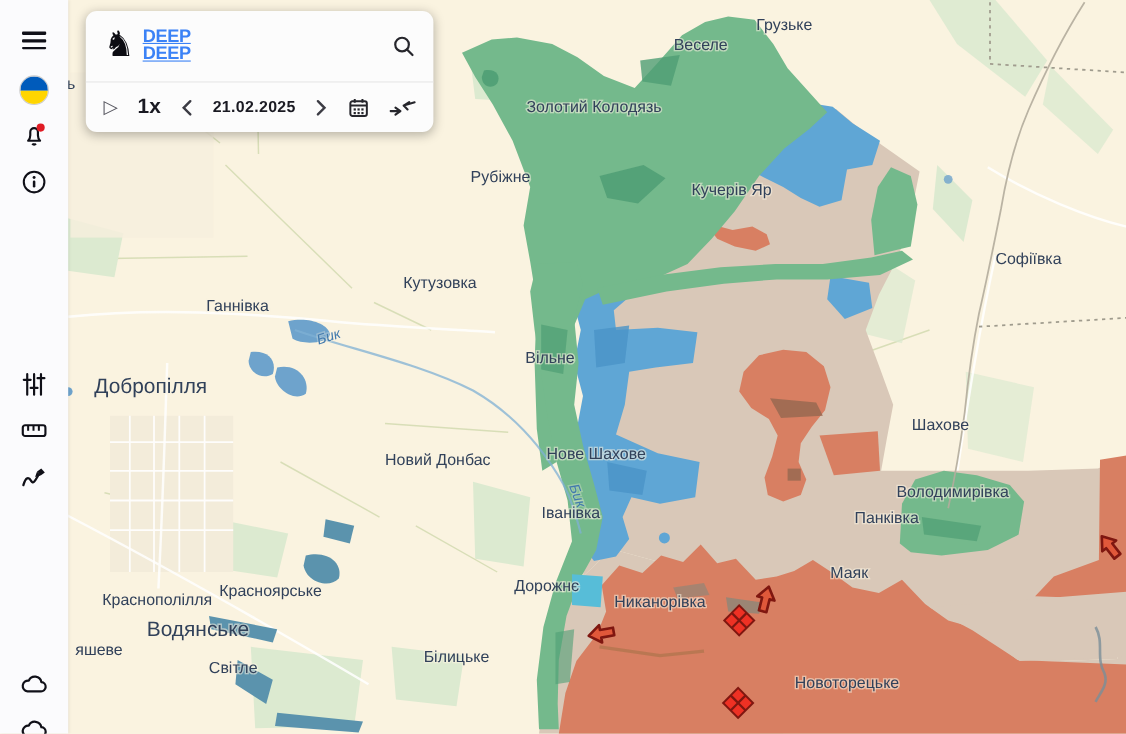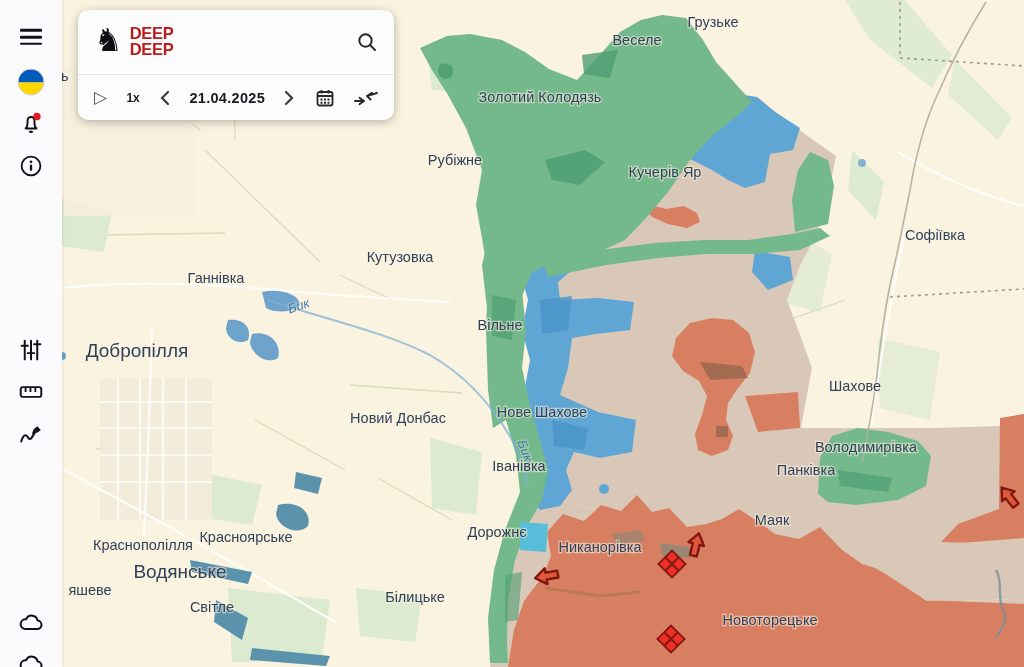--- a/index.html
+++ b/index.html
@@ -14,25 +14,25 @@
   .burger div{width:22px;height:2.6px;background:#101018;margin:4.2px 0;border-radius:1px;}
   .flag{width:25px;height:25px;border-radius:50%;overflow:hidden;border:.5px solid #ccc;}
   .flag .t{height:50%;background:var(--flag-blue);}
   .flag .b{height:50%;background:var(--flag-yellow);}
 
   
   #panel{position:absolute;left:78px;top:10px;width:316px;height:110px;background:#fcfcfc;border-radius:10px;
          box-shadow:0 2px 10px rgba(0,0,0,.28);z-index:15;}
   #panel .row1{height:64px;display:flex;align-items:center;padding:0 16px;border-bottom:1px solid #e6e6e6;}
   .knight{font-size:32px;line-height:1;color:#0c0c12;margin-right:7px;margin-top:-4px;}
-  .brand{font-weight:bold;color:#b91c1c;font-size:16.5px;line-height:.95;letter-spacing:-.3px;}
+  .brand{font-weight:bold;color:#3b82f6;font-size:16.5px;line-height:.95;letter-spacing:-.3px;text-decoration:underline;}
   #panel .row2{height:45px;display:flex;align-items:center;justify-content:space-between;padding:0 16px;}
   .ctl{display:flex;align-items:center;justify-content:center;cursor:pointer;color:#3c3c44;}
   .play{font-size:17px;color:#55555e;}
-  .speed{font-weight:bold;font-size:12px;color:#1a1a22;}
+  .speed{font-weight:bold;font-size:19px;color:#1a1a22;}
   .date{font-weight:bold;font-size:14.5px;color:#1a1a22;letter-spacing:.3px;}
   .search{margin-left:auto;}
 
   svg text{font-family:"Liberation Sans",sans-serif;}
   .lbl{fill:#31415a;paint-order:stroke;stroke:#faf3e0;stroke-width:2.5px;stroke-opacity:.55;font-size:14.5px;}
   .lbl.town{font-size:19px;}
   .lbl.river{fill:#4079ad;font-style:italic;stroke-opacity:.3;font-size:13px;}
 </style>
 </head>
 <body>
@@ -310,21 +310,21 @@
     </span>
   </div>
   <div class="row2">
     <span class="ctl play">▷</span>
     <span class="speed">1x</span>
     <span class="ctl">
       <svg width="11" height="16" viewBox="0 0 11 16">
             <path d="M9,2 L3,8 L9,14" stroke="#3c3c44" stroke-width="2.2" fill="none" stroke-linecap="round"></path>
           </svg>
     </span>
-    <span class="date">21.04.2025</span>
+    <span class="date">21.02.2025</span>
     <span class="ctl">
       <svg width="11" height="16" viewBox="0 0 11 16">
             <path d="M2,2 L8,8 L2,14" stroke="#3c3c44" stroke-width="2.2" fill="none" stroke-linecap="round"></path>
           </svg>
     </span>
     <span class="ctl">
       <svg width="20" height="20" viewBox="0 0 20 20">
         <rect x="2.5" y="4" width="15" height="13.5" rx="2" fill="none" stroke="#26262c" stroke-width="1.8"></rect>
         <path d="M6.5,2 V5.5 M13.5,2 V5.5 M2.5,8 H17.5" stroke="#26262c" stroke-width="1.8"></path>
         <g fill="#26262c">

